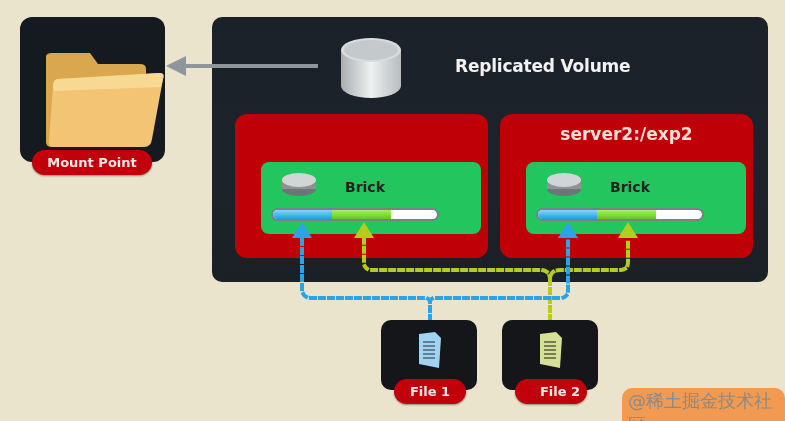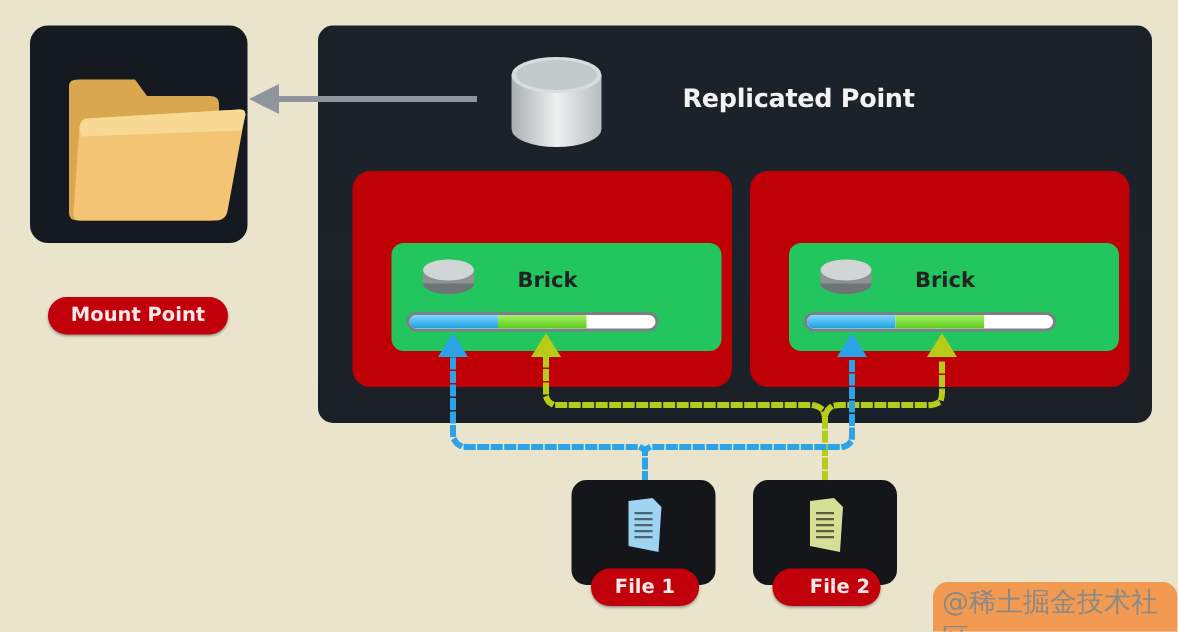--- a/index.html
+++ b/index.html
@@ -15,21 +15,21 @@
   .mount-box {
     left: 20px; top: 17px; width: 145px; height: 145px;
     background: #151a20; border-radius: 12px;
   }
   .red-pill {
     background: #c2000b; color: #f5e8e6;
     border-radius: 14px; font-weight: bold; font-size: 13px;
     display: flex; align-items: center; justify-content: center;
     box-shadow: 0 1px 2px rgba(0,0,0,0.4);
   }
-  .mount-label { left: 32px; top: 150px; width: 120px; height: 25px; margin-top: 48px; }
+  .mount-label { left: 32px; top: 150px; width: 120px; height: 25px; }
 
   
   .volume-box {
     left: 212px; top: 17px; width: 556px; height: 265px;
     background: linear-gradient(180deg, #1b2128 0%, #1d232a 60%, #1a2026 100%);
     border-radius: 10px;
   }
   .volume-title {
     left: 455px; top: 56px; color: #f2f2f2;
     font-size: 17px; font-weight: bold; letter-spacing: -0.2px;
@@ -98,38 +98,39 @@
     <linearGradient id="cylG" x1="0" x2="1">
       <stop offset="0" stop-color="#a9aeb1"></stop>
       <stop offset="0.5" stop-color="#eef0f0"></stop>
       <stop offset="1" stop-color="#b7bcbf"></stop>
     </linearGradient>
   </defs>
   <path d="M341 50 L341 86 A30 12 0 0 0 401 86 L401 50 Z" fill="url(#cylG)"></path>
   <ellipse cx="371" cy="50" rx="30" ry="12" fill="#d8dcdd"></ellipse>
   <ellipse cx="371" cy="50" rx="27" ry="10" fill="#c4c9cb"></ellipse>
 </svg>
-<div class="abs volume-title">Replicated Point</div>
+<div class="abs volume-title">Replicated Volume</div>
 
 <div class="abs server-box server1">
   <div class="abs brick-card">
     <svg width="60" height="40">
       <ellipse cx="38" cy="27" rx="17" ry="7" fill="#6f7477"></ellipse>
       <rect x="21" y="18" width="34" height="9" fill="#8d9295"></rect>
       <ellipse cx="38" cy="18" rx="17" ry="7" fill="#d2d5d6"></ellipse>
     </svg>
     <div class="abs brick-label">Brick</div>
     <div class="abs brick-bar">
       <div class="seg-blue" style="width:36%"></div>
       <div class="seg-green" style="width:36%"></div>
     </div>
   </div>
 </div>
 
 <div class="abs server-box server2">
+  <div class="abs server-title">server2:/exp2</div>
   <div class="abs brick-card">
     <svg width="60" height="40">
       <ellipse cx="38" cy="27" rx="17" ry="7" fill="#6f7477"></ellipse>
       <rect x="21" y="18" width="34" height="9" fill="#8d9295"></rect>
       <ellipse cx="38" cy="18" rx="17" ry="7" fill="#d2d5d6"></ellipse>
     </svg>
     <div class="abs brick-label">Brick</div>
     <div class="abs brick-bar">
       <div class="seg-blue" style="width:36%"></div>
       <div class="seg-green" style="width:36%"></div>

